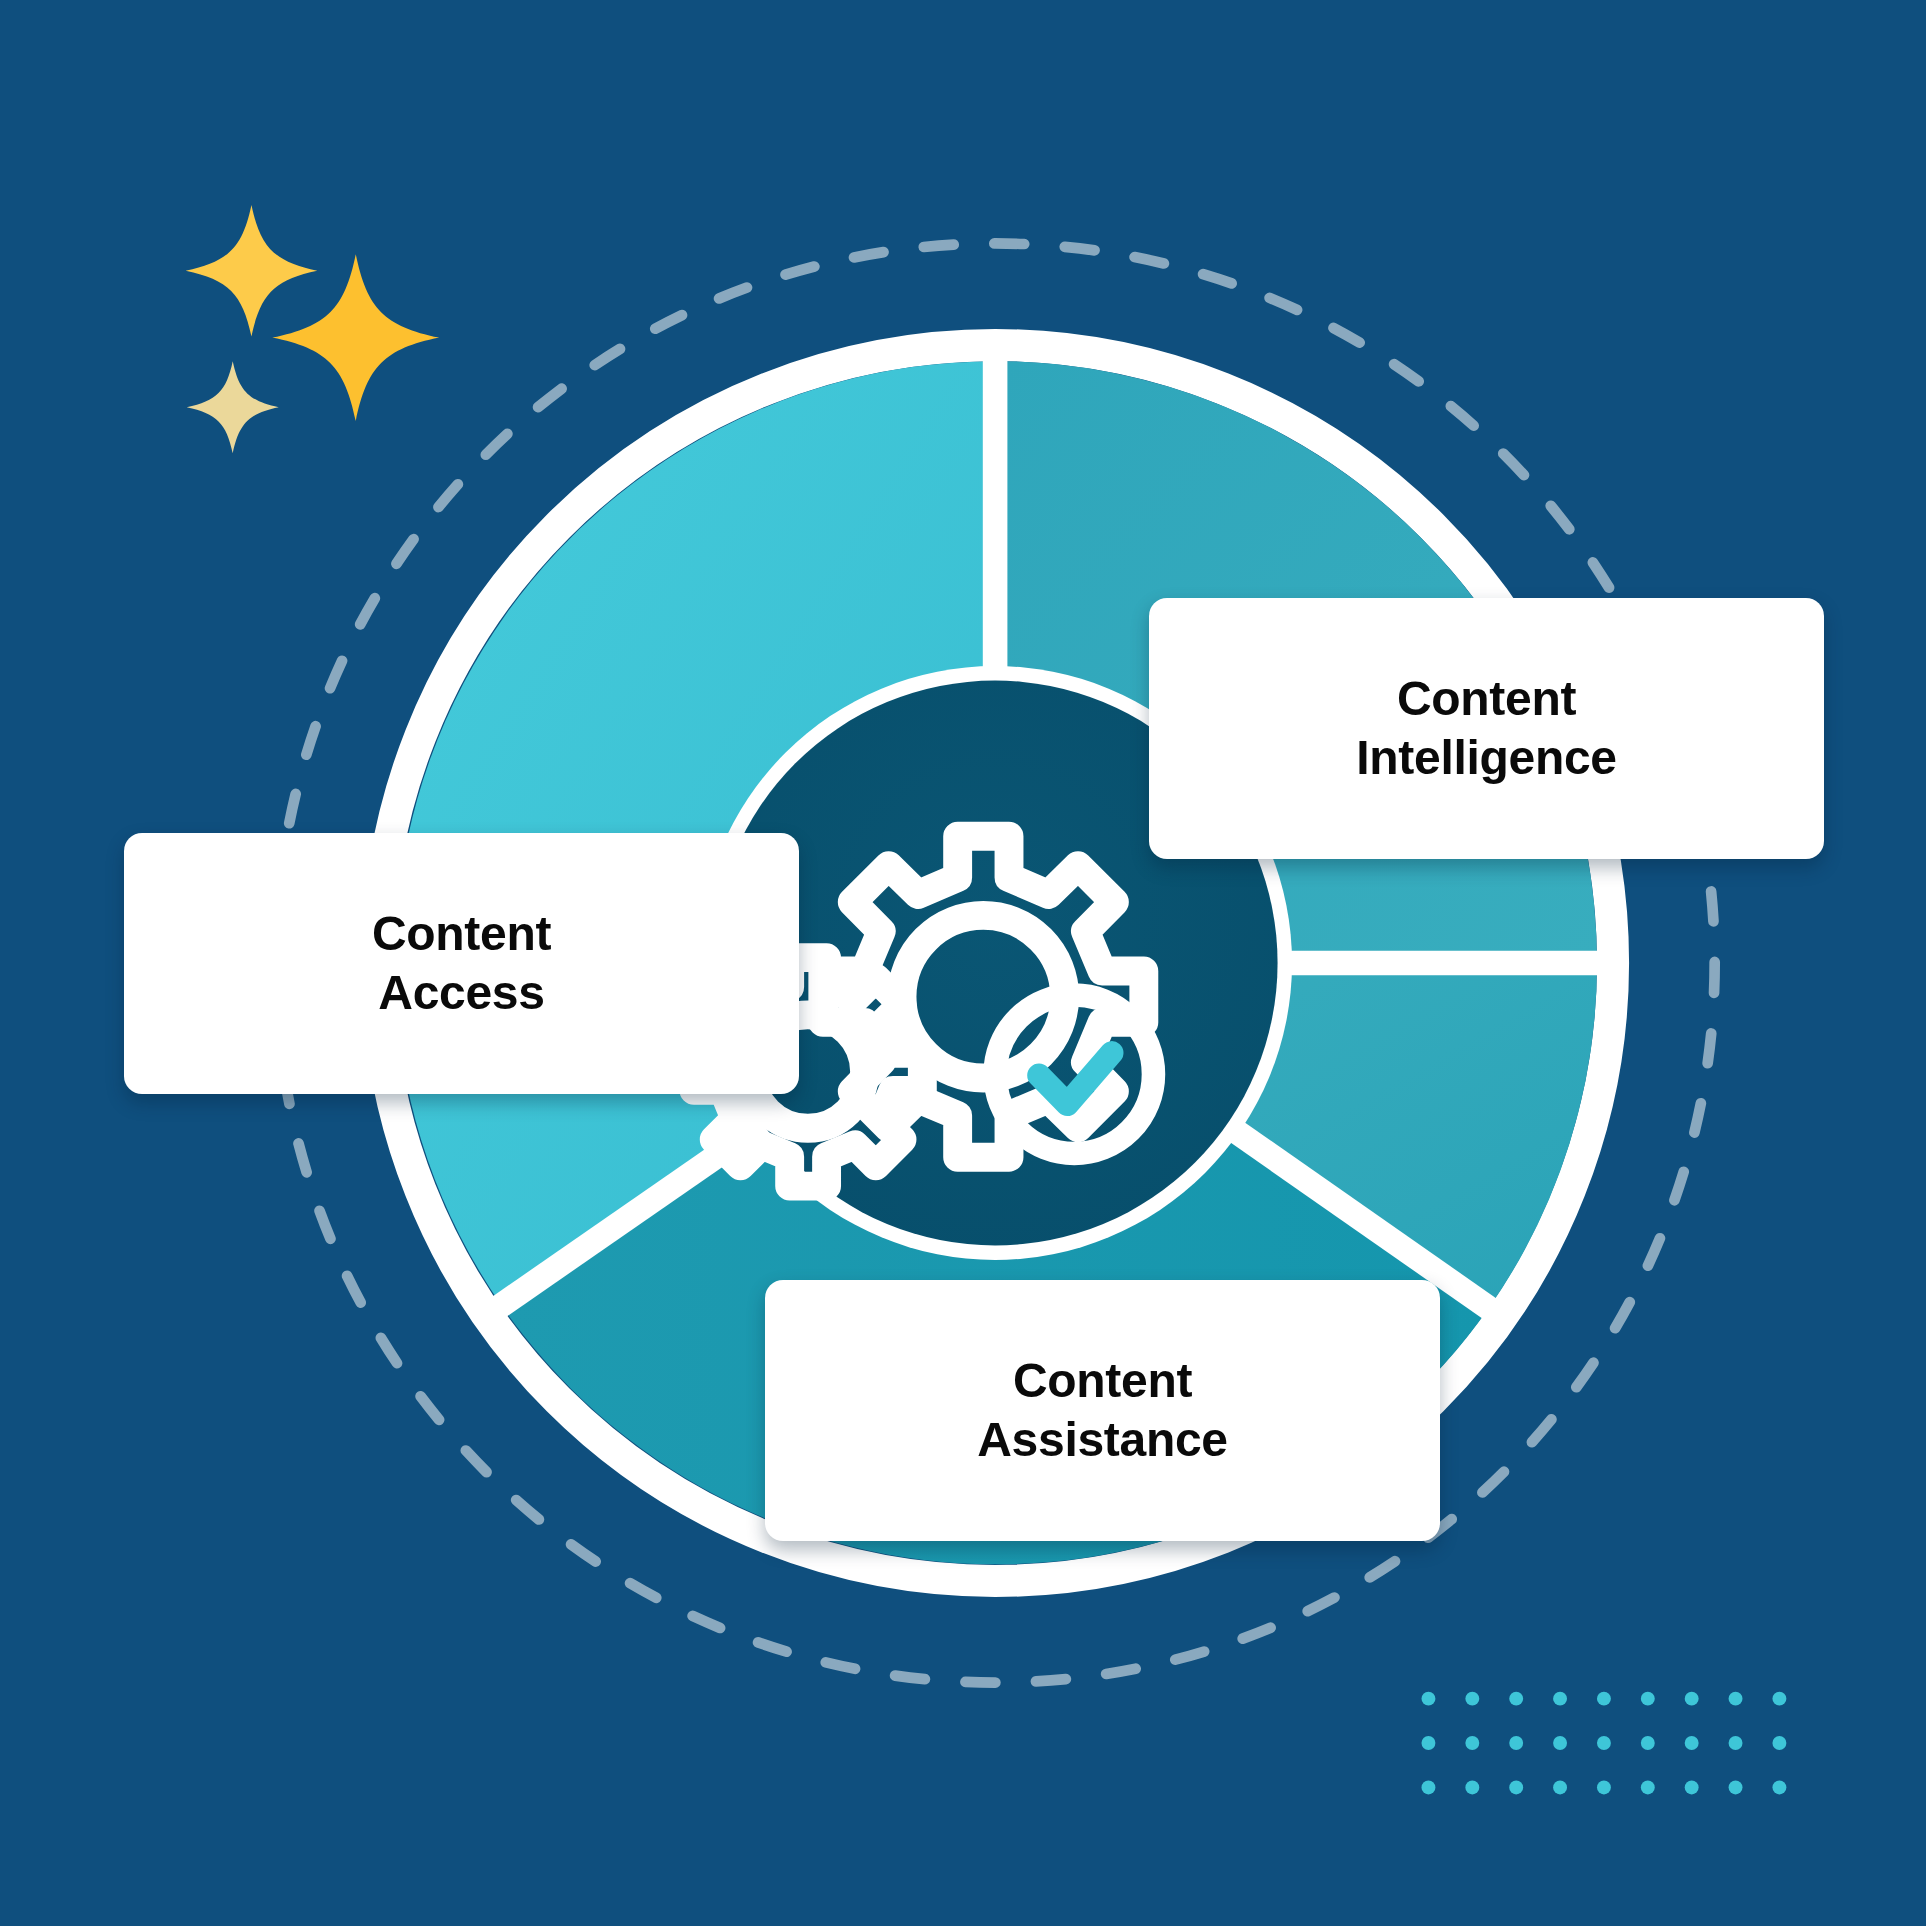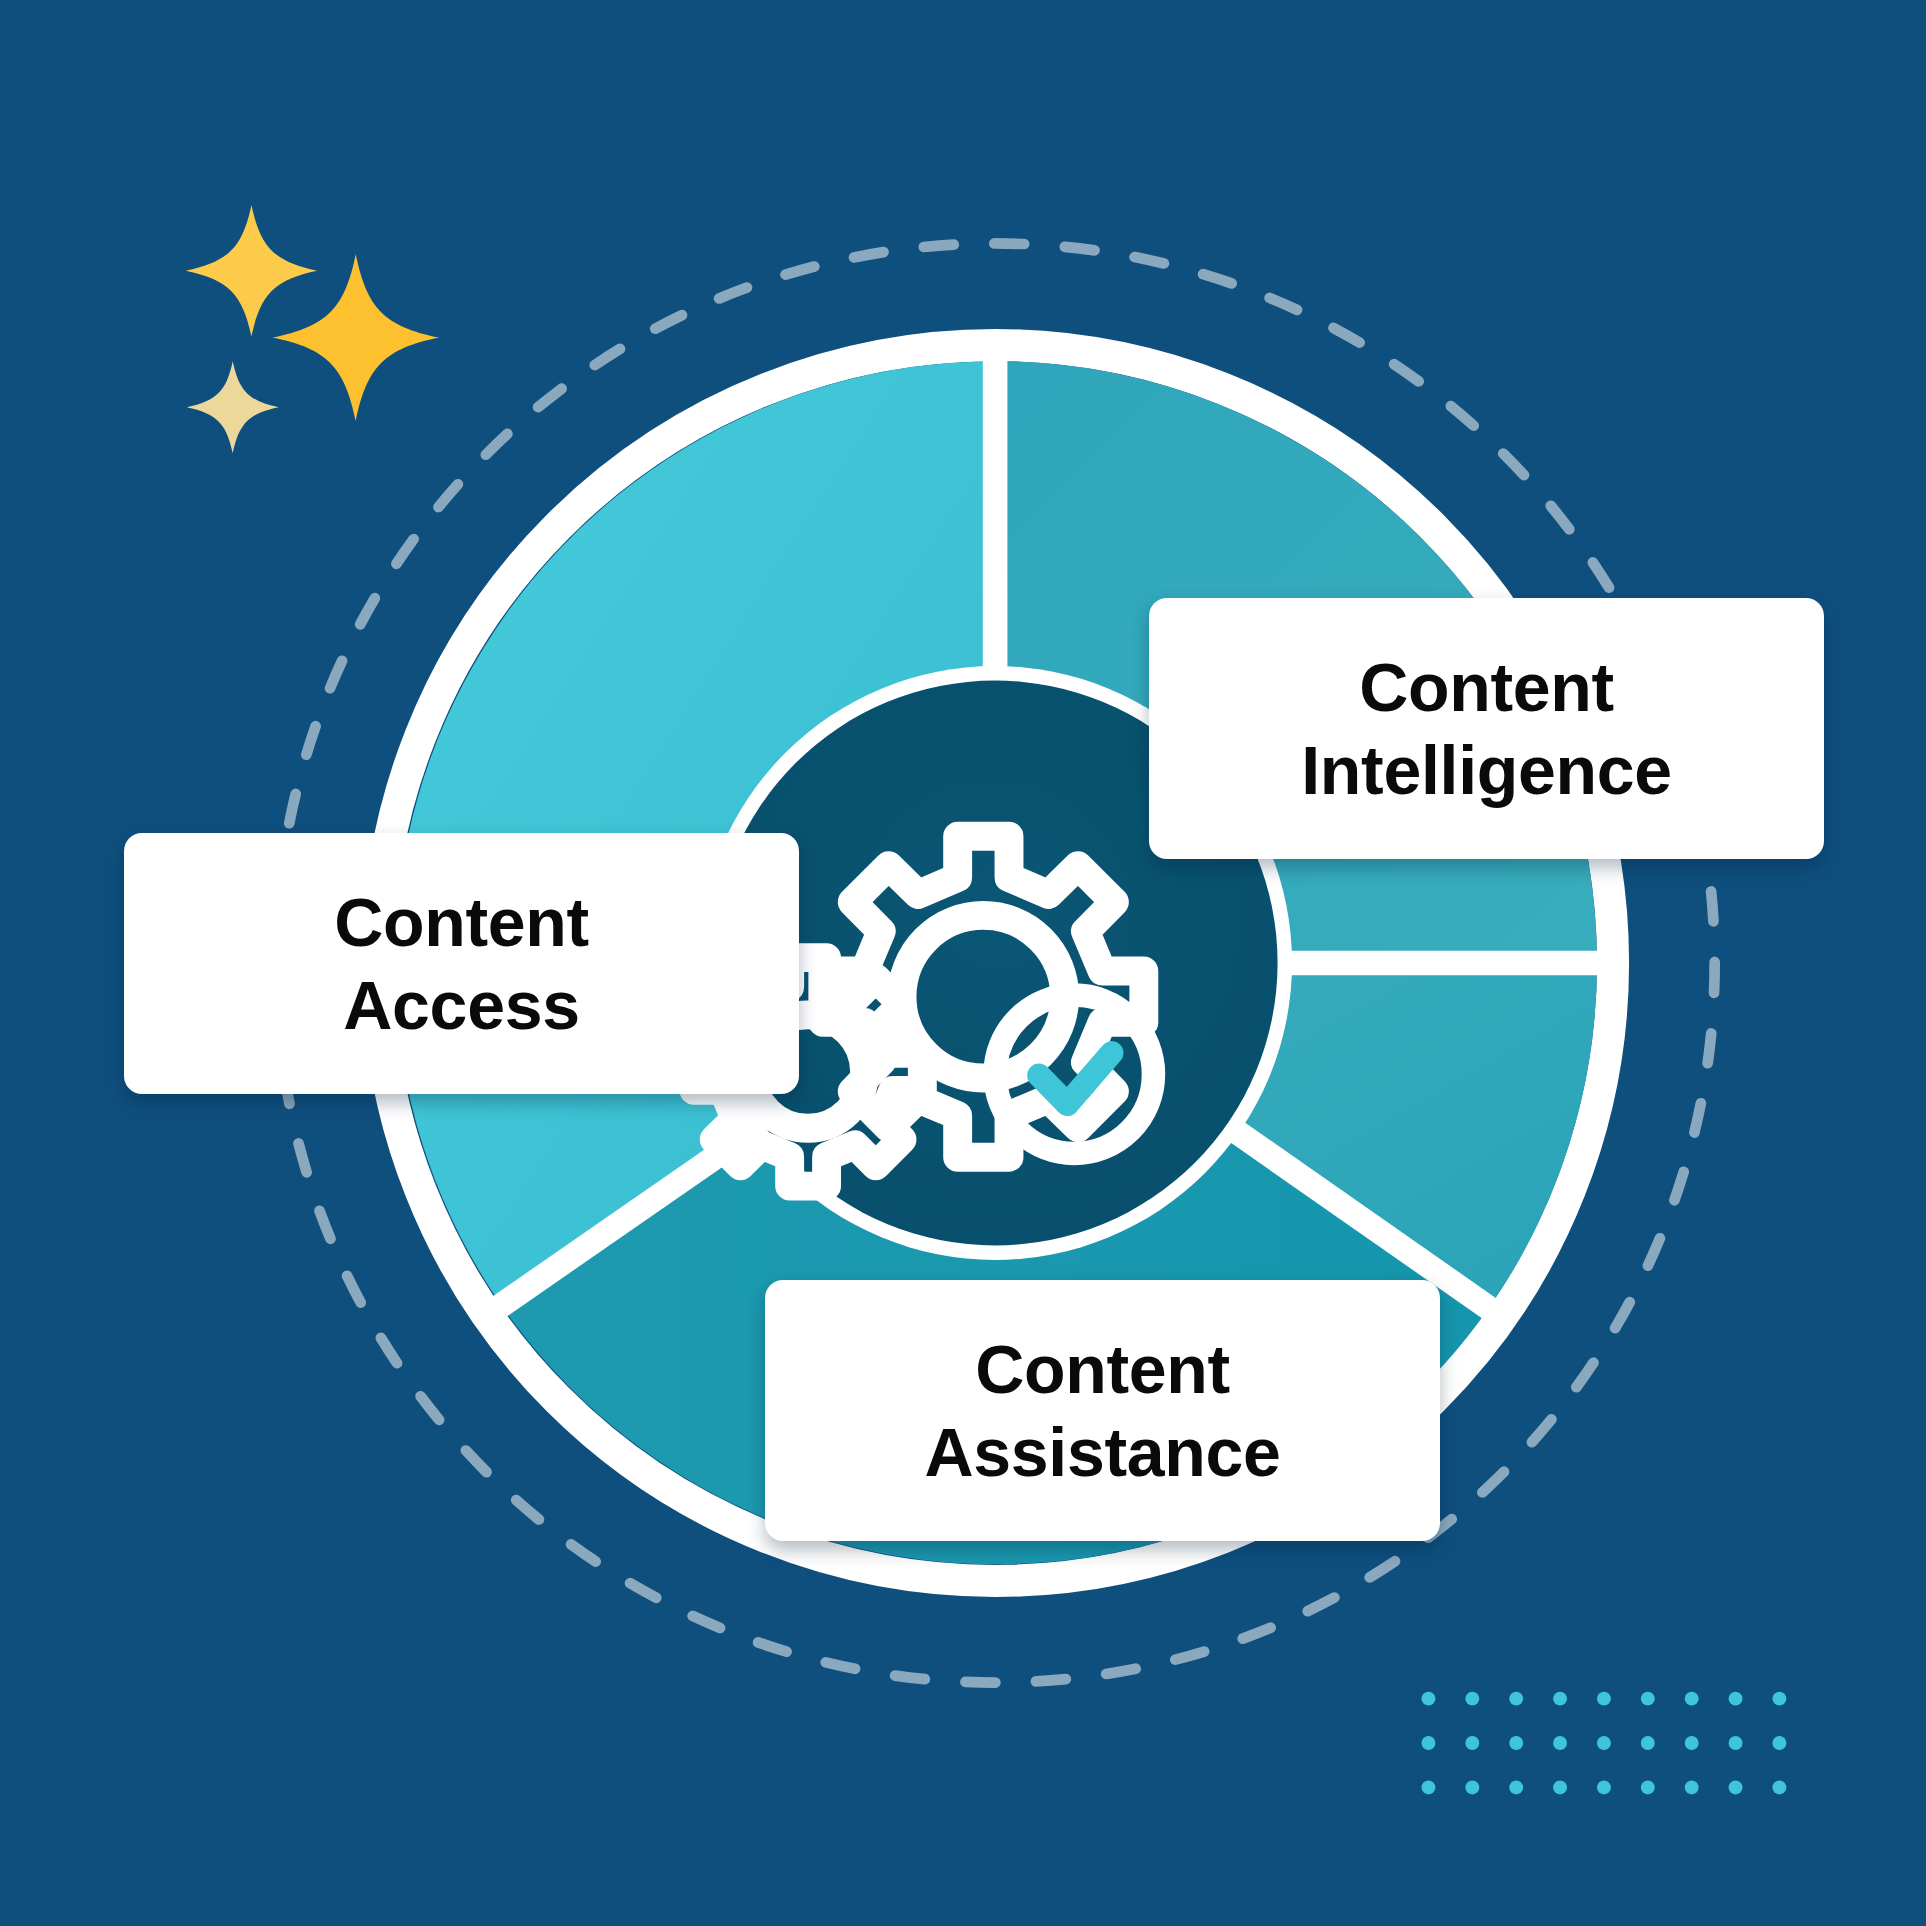--- a/index.html
+++ b/index.html
@@ -30,21 +30,21 @@
     display: flex;
     align-items: center;
     justify-content: center;
     text-align: center;
     box-sizing: border-box;
     z-index: 6;
   }
   .label-card .label-text {
     font-family: "Liberation Sans", sans-serif;
     font-weight: 700;
-    font-size: 68px;
+    font-size: 48px;
     line-height: 1.22;
     color: #0a0a0a;
     letter-spacing: -0.3px;
     white-space: pre-line;
     padding: 0 16px;
   }
   #card-access    { left: 124px;  top: 833px; width: 675px; height: 261px; }
   #card-intel     { left: 1149px; top: 598px; width: 675px; height: 261px; }
   #card-assist    { left: 765px; top: 1280px; width: 675px; height: 261px; }
 </style>

